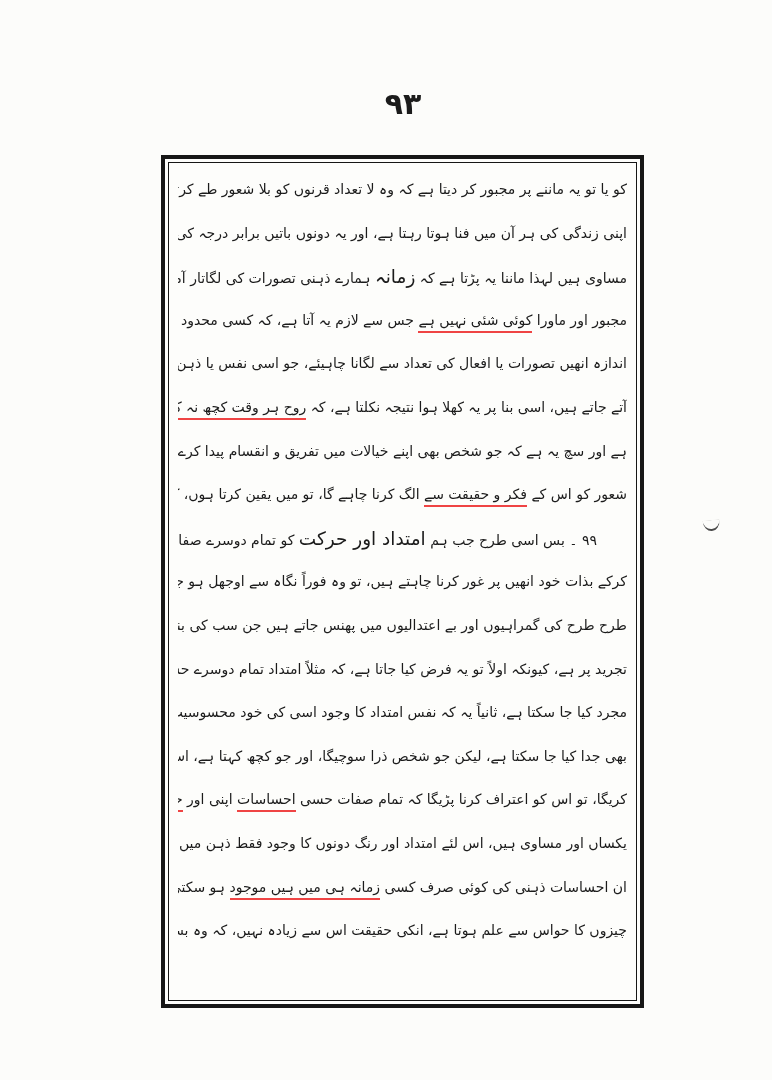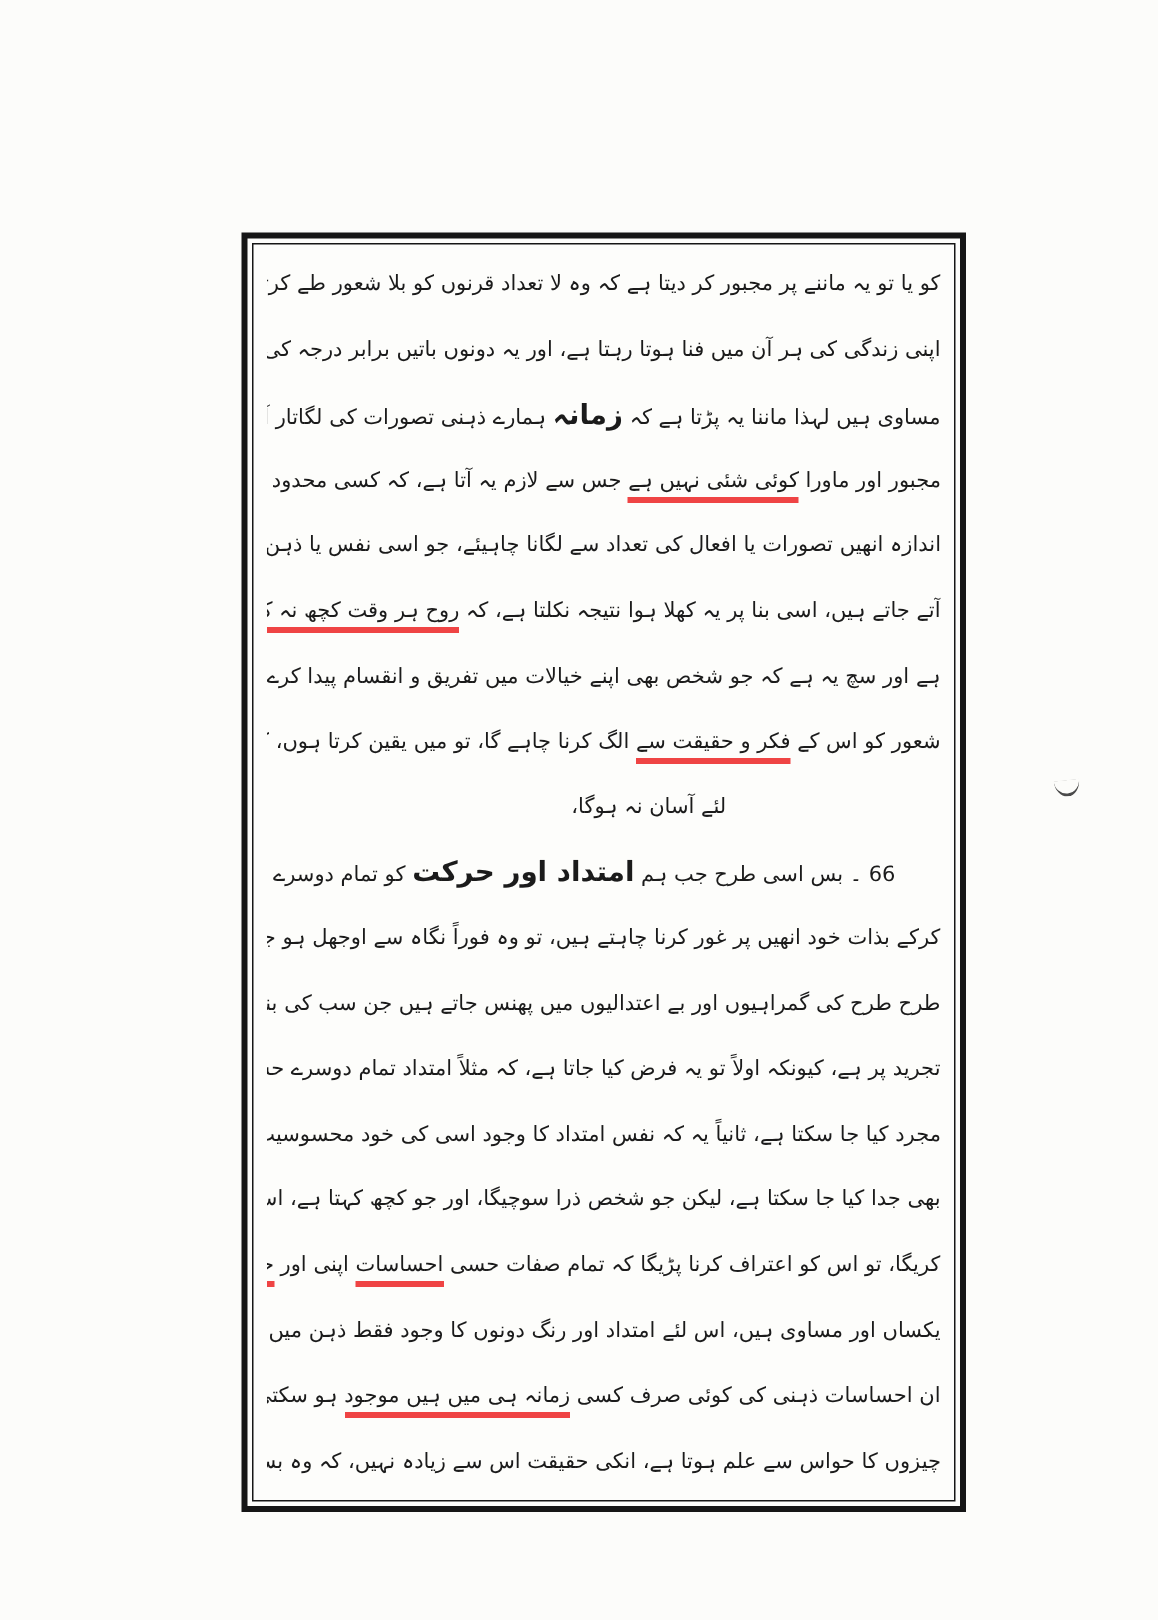--- a/index.html
+++ b/index.html
@@ -61,60 +61,60 @@
     overflow: hidden;
     white-space: nowrap;
   }
   .line.indent { padding-right: 30px; }
   .line.short-center {
     text-align: center;
     text-align-last: center;
     padding-left: 60px;
   }
   .line span.u {
-    border-bottom: 4px solid #ef4444;
+    border-bottom: 2px solid #ef4444;
     padding-bottom: 3px;
   }
   .line span.b {
-    font-weight: 700;
+    font-weight: 400;
     font-size: 1.32em;
   }
   .margin-mark {
     position: absolute;
     left: 703px;
     top: 520px;
     width: 17px;
     height: 9px;
     border-bottom: 2px solid #4a4a4a;
     border-radius: 0 0 50% 50% / 0 0 100% 100%;
     transform: rotate(-6deg);
   }
 </style>
 </head>
 <body>
 
 <div class="page">
 
+  <div class="page-number">۹۳</div>
 
   <div class="frame-outer">
     <div class="frame-inner">
       <div class="text-block" id="text-block" dir="rtl">
           <div class="para">
             <div class="line"><span>کو یا تو یہ ماننے پر مجبور کر دیتا ہے کہ وہ لا تعداد قرنوں کو بلا شعور طے کرتا چلا جاتا ہے، یا پھر</span></div>
             <div class="line"><span>اپنی زندگی کی ہر آن میں فنا ہوتا رہتا ہے، اور یہ دونوں باتیں برابر درجہ کی لغو معلوم</span></div>
             <div class="line"><span>مساوی ہیں لہذا ماننا یہ پڑتا ہے کہ </span><span class="b">زمانہ</span><span> ہمارے ذہنی تصورات کی لگاتار آمد و رفت سے</span></div>
             <div class="line"><span>مجبور اور ماورا </span><span class="u">کوئی شئی نہیں ہے</span><span> جس سے لازم یہ آتا ہے، کہ کسی محدود نفس کے استمرار کا</span></div>
             <div class="line"><span>اندازہ انھیں تصورات یا افعال کی تعداد سے لگانا چاہیئے، جو اسی نفس یا ذہن میں پیچھے یا دیر</span></div>
             <div class="line"><span>آتے جاتے ہیں، اسی بنا پر یہ کھلا ہوا نتیجہ نکلتا ہے، کہ </span><span class="u">روح ہر وقت کچھ نہ کچھ</span></div>
             <div class="line"><span>ہے اور سچ یہ ہے کہ جو شخص بھی اپنے خیالات میں تفریق و انقسام پیدا کرے گا یا نفس کے</span></div>
             <div class="line"><span>شعور کو اس کے </span><span class="u">فکر و حقیقت سے</span><span> الگ کرنا چاہے گا، تو میں یقین کرتا ہوں، کہ یہ کام اس کے</span></div>
-            <div class="line short-center"><span>لئے آسان نہ ہوگا،</span></div>
           </div>
           <div class="para">
-            <div class="line indent"><span>66 ۔ بس اسی طرح جب ہم </span><span class="b">امتداد اور حرکت</span><span> کو تمام دوسرے صفات سے مجرد</span></div>
+            <div class="line indent"><span>۹۹ ۔ بس اسی طرح جب ہم </span><span class="b">امتداد اور حرکت</span><span> کو تمام دوسرے صفات سے مجرد</span></div>
             <div class="line"><span>کرکے بذات خود انھیں پر غور کرنا چاہتے ہیں، تو وہ فوراً نگاہ سے اوجھل ہو جاتے ہیں اور</span></div>
             <div class="line"><span>طرح طرح کی گمراہیوں اور بے اعتدالیوں میں پھنس جاتے ہیں جن سب کی بنیاد دوہری</span></div>
             <div class="line"><span>تجرید پر ہے، کیونکہ اولاً تو یہ فرض کیا جاتا ہے، کہ مثلاً امتداد تمام دوسرے حسی صفات سے</span></div>
             <div class="line"><span>مجرد کیا جا سکتا ہے، ثانیاً یہ کہ نفس امتداد کا وجود اسی کی خود محسوسیت یا ادراکیت سے</span></div>
             <div class="line"><span>بھی جدا کیا جا سکتا ہے، لیکن جو شخص ذرا سوچیگا، اور جو کچھ کہتا ہے، اس کے سمجھنے کی کوشش</span></div>
             <div class="line"><span>کریگا، تو اس کو اعتراف کرنا پڑیگا کہ تمام صفات حسی </span><span class="u">احساسات</span><span> اپنی اور </span><span class="u">حقیقی</span></div>
             <div class="line"><span>یکساں اور مساوی ہیں، اس لئے امتداد اور رنگ دونوں کا وجود فقط ذہن میں ہے، اور</span></div>
             <div class="line"><span>ان احساسات ذہنی کی کوئی صرف کسی </span><span class="u">زمانہ ہی میں ہیں موجود</span><span> ہو سکتی ہیں؛ نیز یہ کہ جن</span></div>
             <div class="line"><span>چیزوں کا حواس سے علم ہوتا ہے، انکی حقیقت اس سے زیادہ نہیں، کہ وہ بس مختلف</span></div>
           </div>

